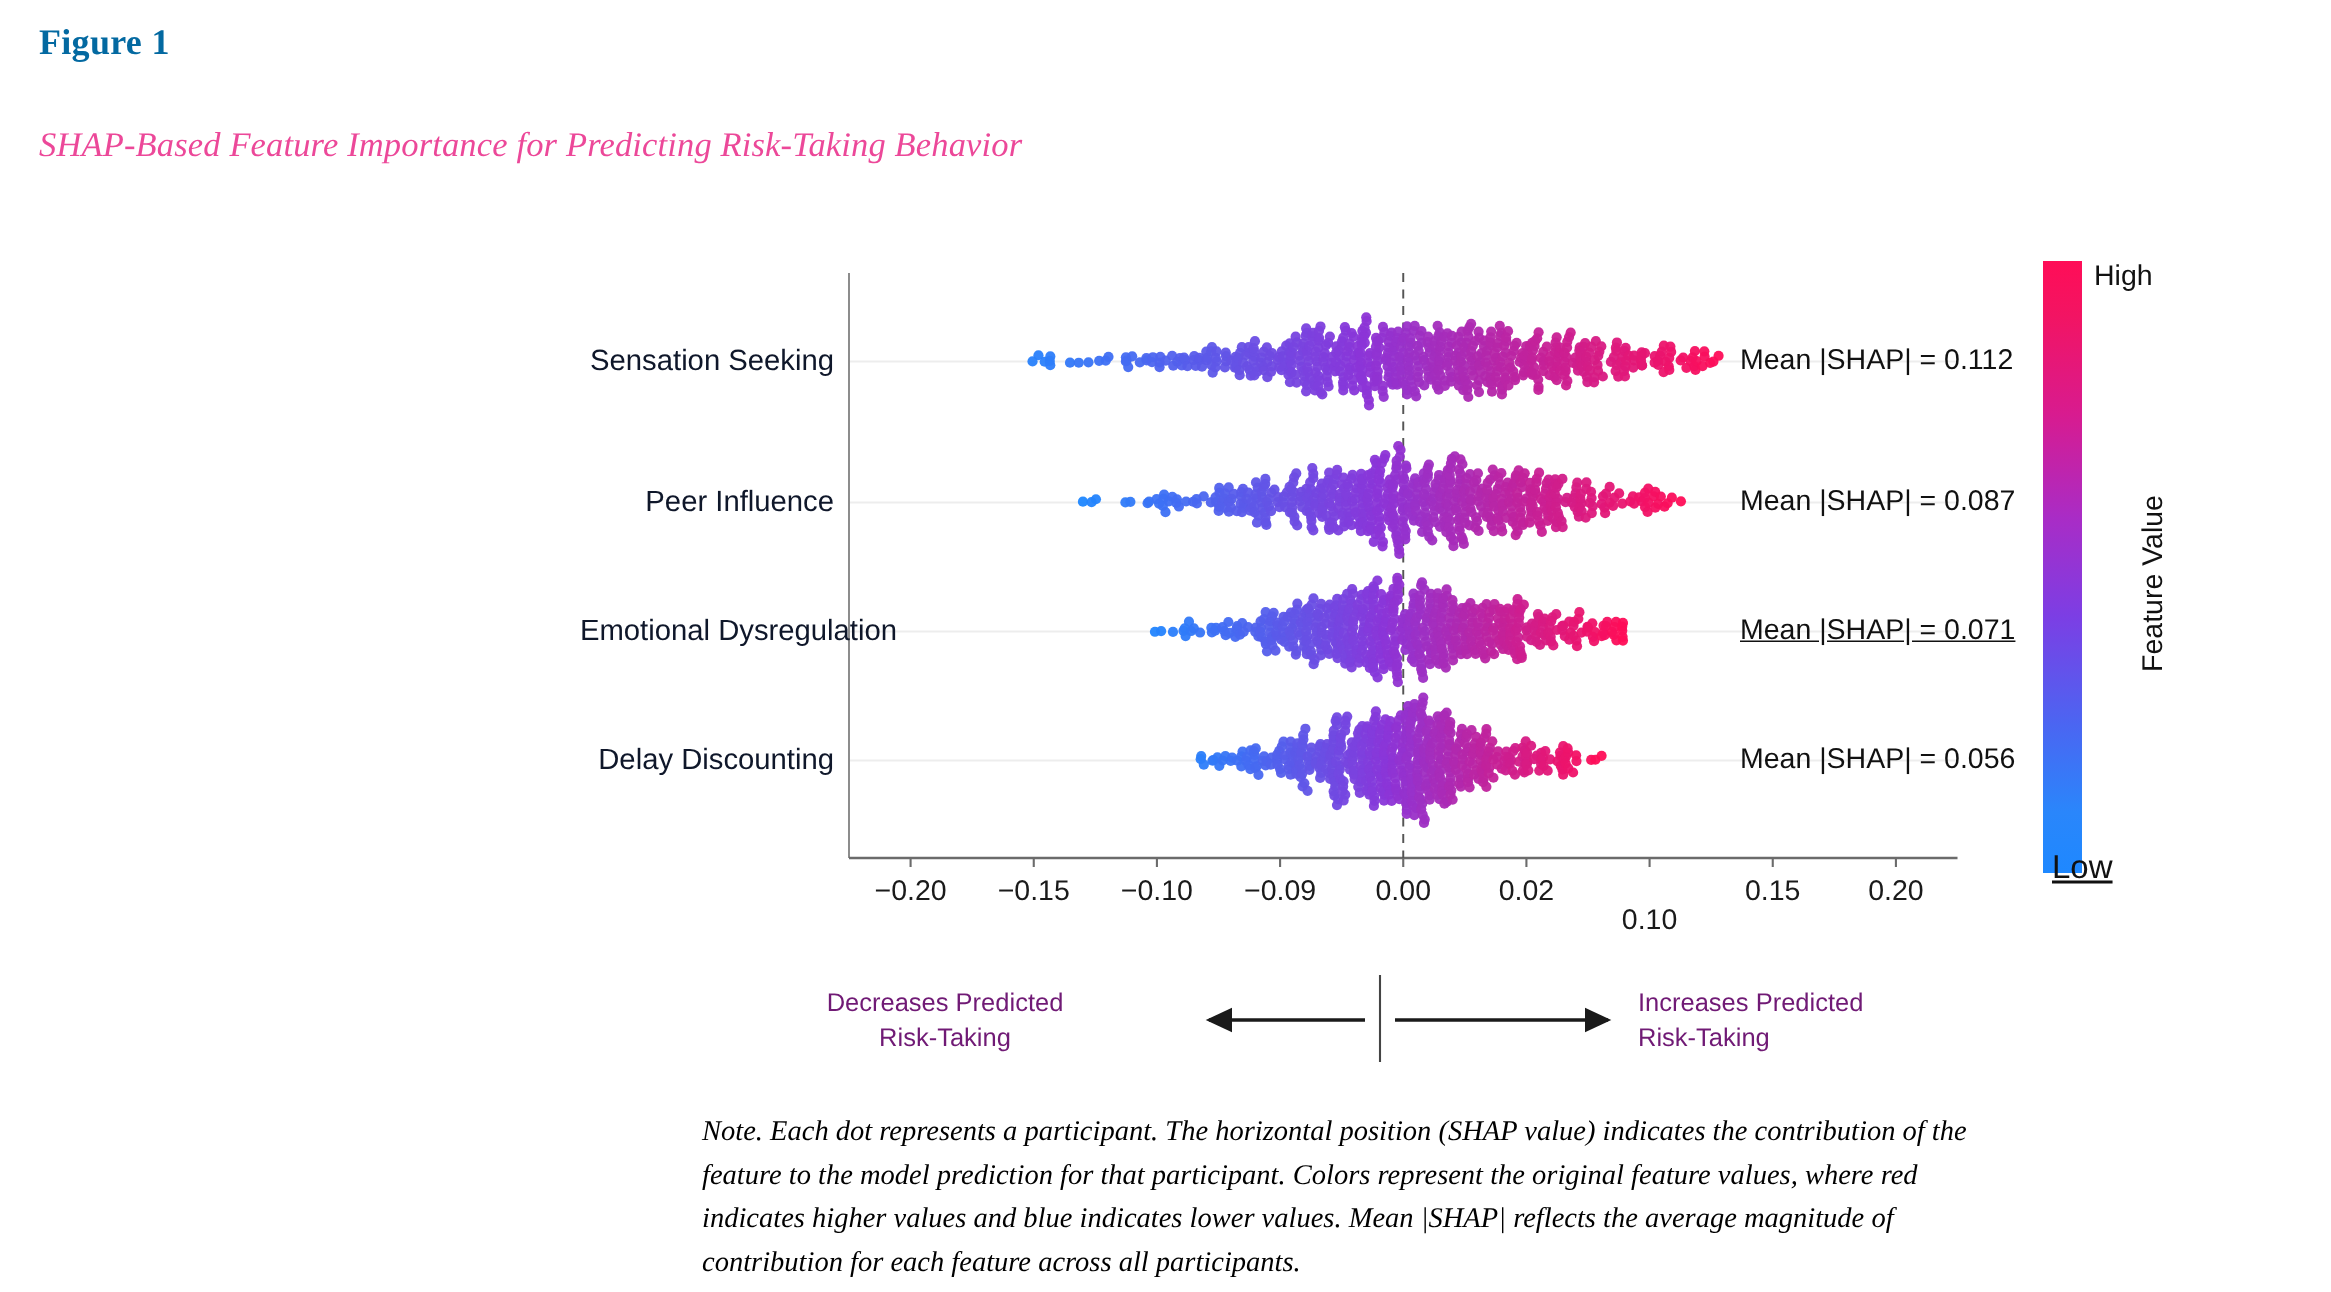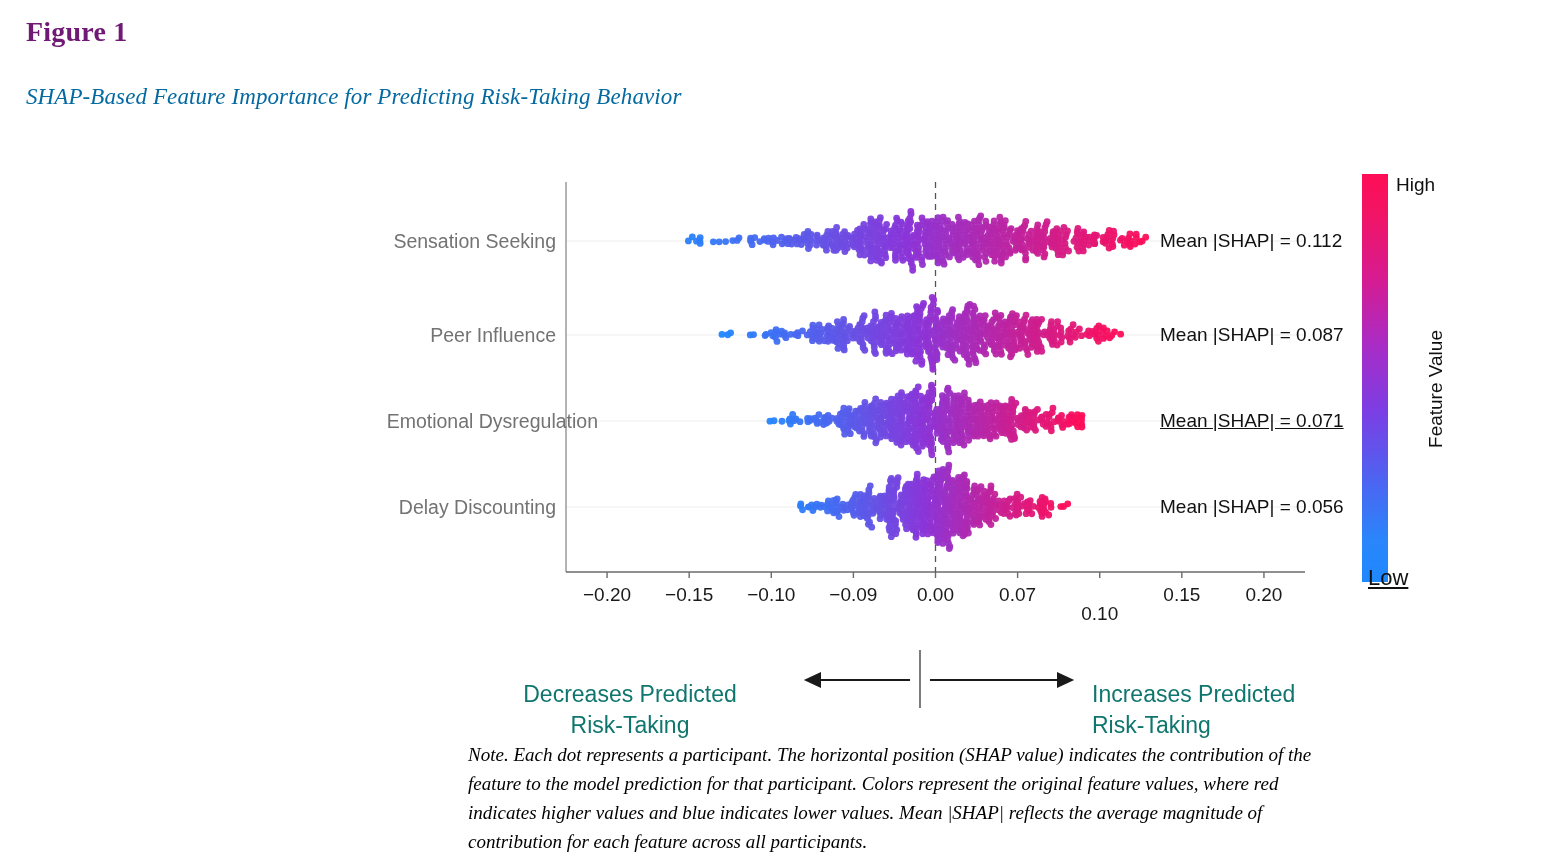--- a/index.html
+++ b/index.html
@@ -16,33 +16,33 @@
     color: #000000;
   }
 
   
   #figure-label {
     position: absolute;
     left: 26px;
     top: 16px;
     font-family: "Liberation Serif", serif;
     font-weight: bold;
-    font-size: 28px;
+    font-size: 24px;
     letter-spacing: 0.2px;
-    color: #701a75;
+    color: #0369a1;
   }
   #figure-title {
     position: absolute;
     left: 26px;
     top: 84px;
     font-family: "Liberation Serif", serif;
     font-style: italic;
     font-size: 23px;
     letter-spacing: 0.1px;
-    color: #0369a1;
+    color: #ec4899;
   }
 
   
   #chart-area {
     position: absolute;
     left: 0;
     top: 0;
     width: 1554px;
     height: 861px;
   }
@@ -65,21 +65,21 @@
     top: 620px;
     left: 918px;
     transform: translateX(-50%);
     font-size: 20px;
     color: #000;
     white-space: nowrap;
   }
   .row-label {
     position: absolute;
     font-size: 19.5px;
-    color: #737373;
+    color: #0f172a;
     text-align: right;
     white-space: nowrap;
     transform: translateY(-50%);
     right: 1000px;
   }
   .mean-label {
     position: absolute;
     font-size: 19px;
     color: #111;
     white-space: nowrap;
@@ -126,25 +126,24 @@
     font-size: 19px;
     color: #111;
     transform: rotate(-90deg) translate(-50%, 0);
     transform-origin: left center;
     white-space: nowrap;
   }
 
   
   .direction-label {
     position: absolute;
-    font-size: 23px;
+    font-size: 17px;
     line-height: 1.35;
-    color: #0f766e;
+    color: #701a75;
     white-space: nowrap;
-    margin-top: 21px;
   }
   #direction-left-label {
     left: 634px;
     top: 658px;
     text-align: center;
   }
   #direction-right-label {
     left: 1092px;
     top: 658px;
     text-align: left;
@@ -2544,21 +2543,21 @@
         <line x1="930" y1="680" x2="1072" y2="680" stroke="#1a1a1a" stroke-width="2.2" marker-end="url(#arrowhead-right)"></line>
       </g>
   </svg>
 
   <div id="xtick-labels">
       <div class="axis-tick-label" style="left: 607.056px; top: 584px;">−0.20</div>
       <div class="axis-tick-label" style="left: 689.167px; top: 584px;">−0.15</div>
       <div class="axis-tick-label" style="left: 771.278px; top: 584px;">−0.10</div>
       <div class="axis-tick-label" style="left: 853.389px; top: 584px;">−0.09</div>
       <div class="axis-tick-label" style="left: 935.5px; top: 584px;">0.00</div>
-      <div class="axis-tick-label" style="left: 1017.61px; top: 584px;">0.07</div>
+      <div class="axis-tick-label" style="left: 1017.61px; top: 584px;">0.02</div>
       <div class="axis-tick-label" style="left: 1099.72px; top: 584px; margin-top: 19px;">0.10</div>
       <div class="axis-tick-label" style="left: 1181.83px; top: 584px;">0.15</div>
       <div class="axis-tick-label" style="left: 1263.94px; top: 584px;">0.20</div>
     </div>
 
 
   <div id="row-labels">
       <div class="row-label" style="top: 241px; right: 998px;">Sensation Seeking</div>
       <div class="row-label" style="top: 335px; right: 998px;">Peer Influence</div>
       <div class="row-label" style="top: 421px; right: 956px;">Emotional Dysregulation</div>

